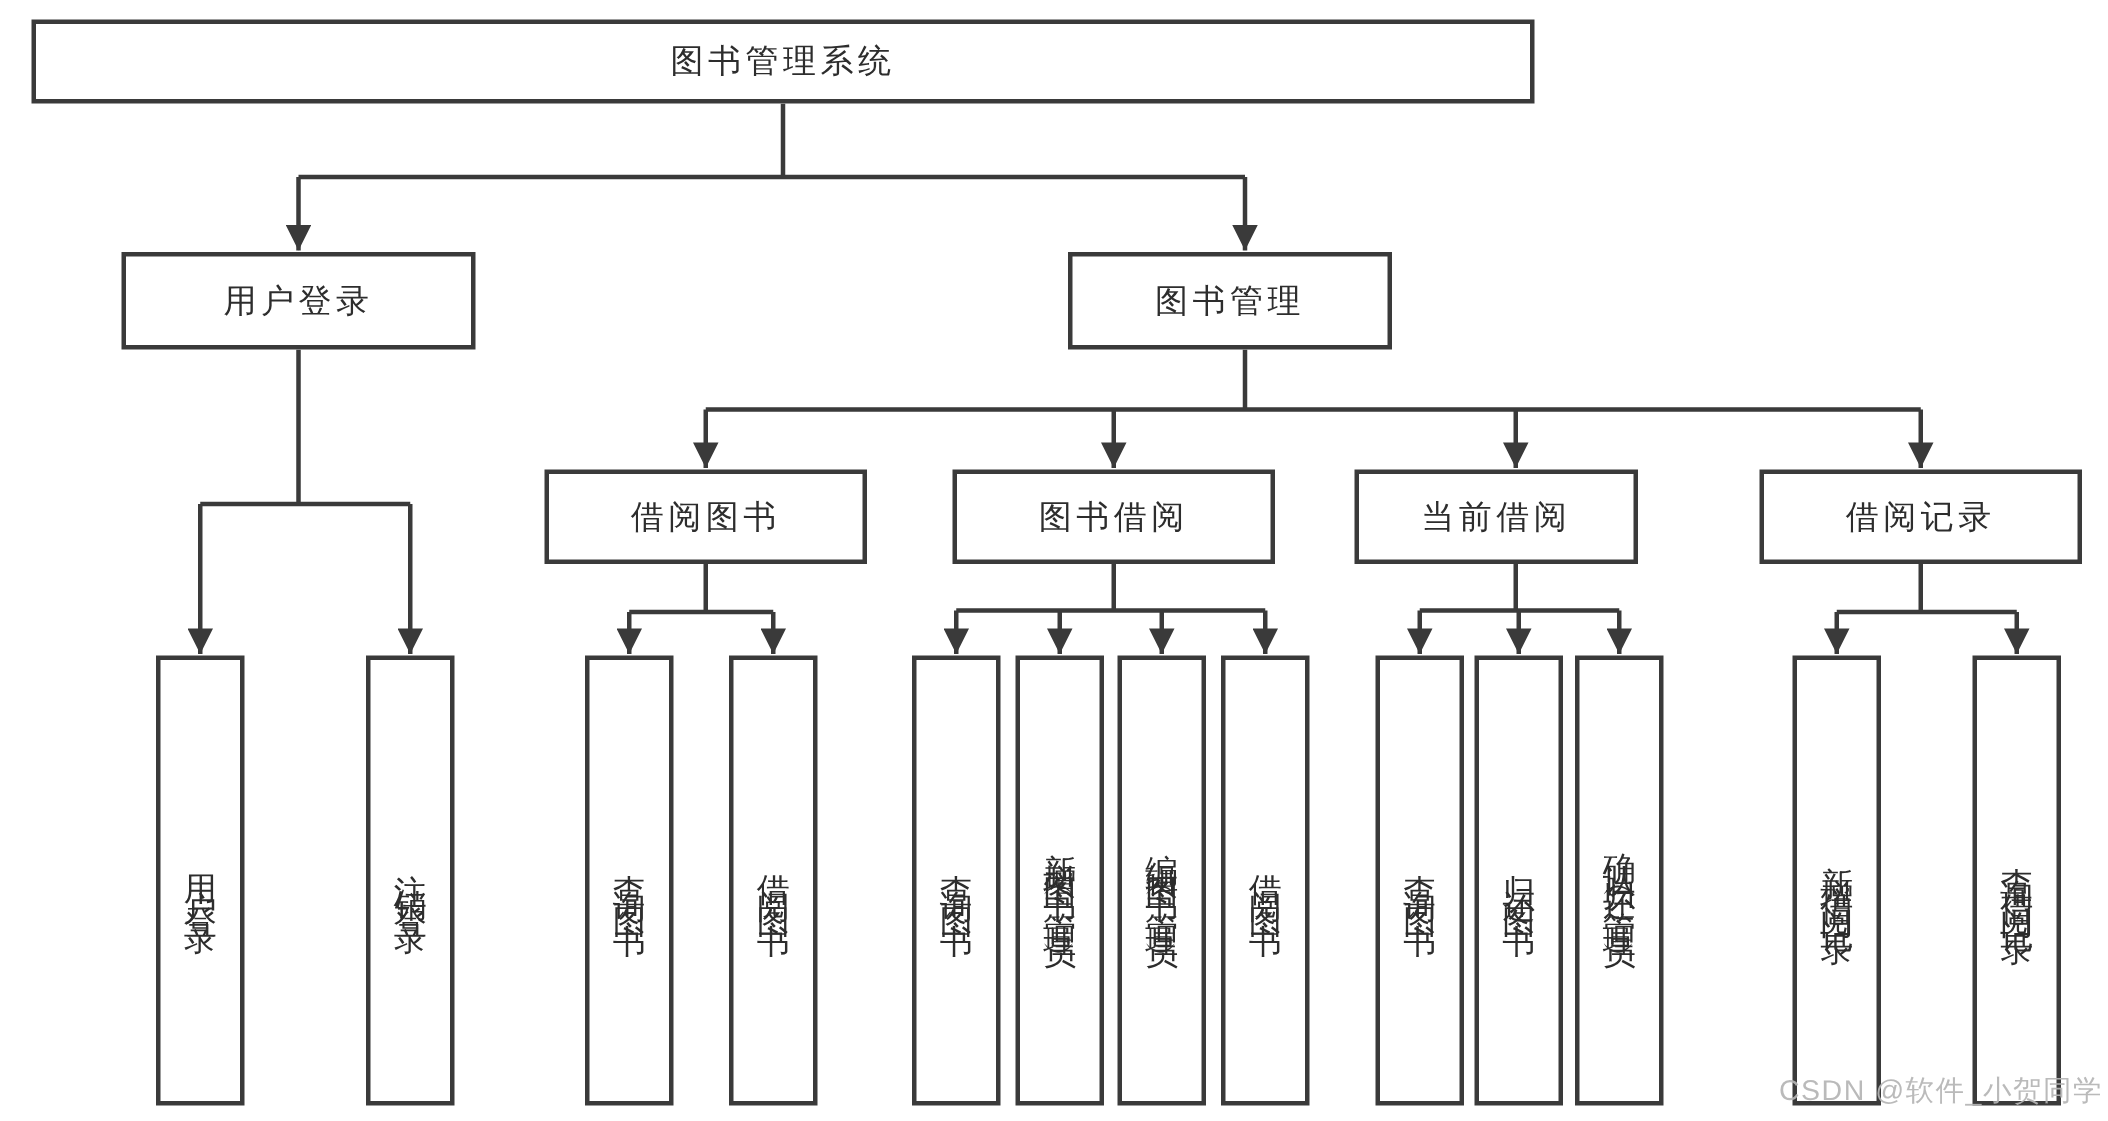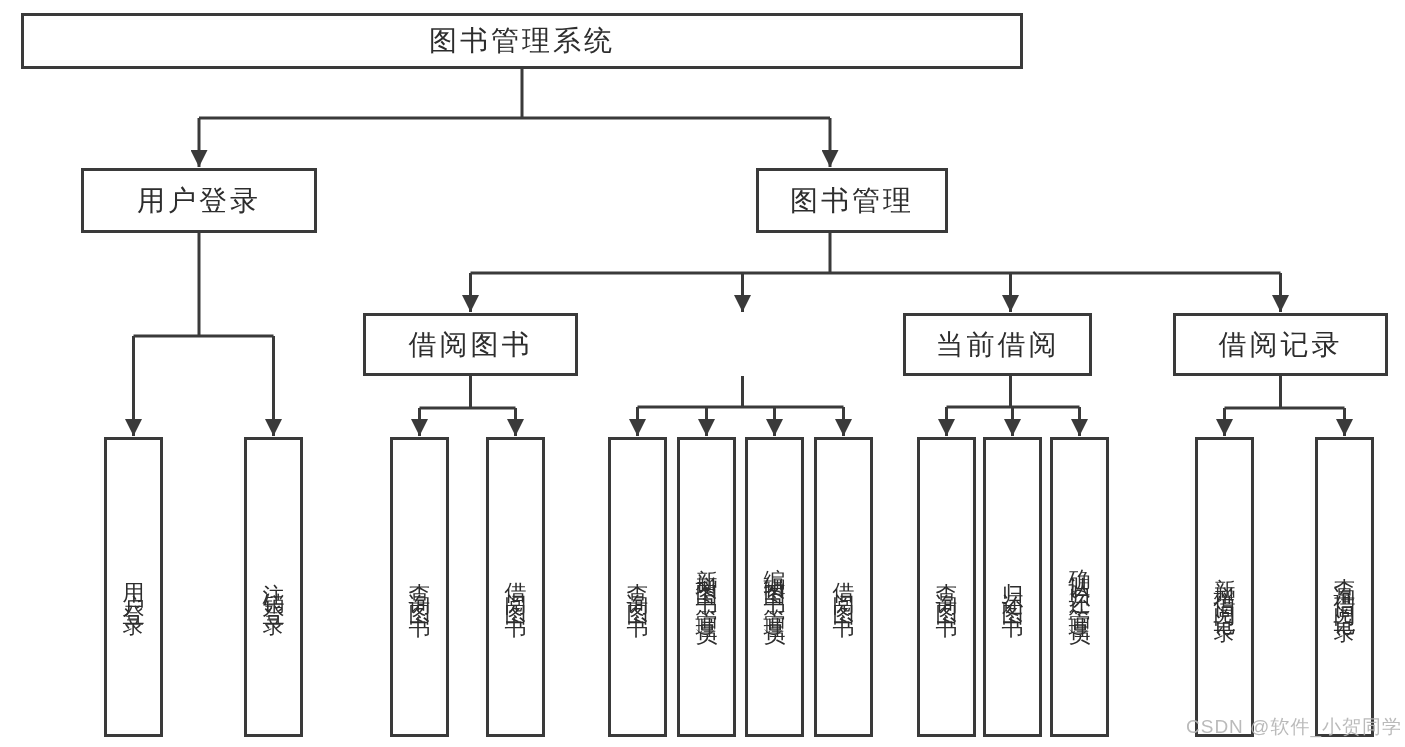--- a/index.html
+++ b/index.html
@@ -7,21 +7,21 @@
     position:relative;width:1405px;height:747px;background:var(--background,#fff);
     font-family:"Liberation Sans",sans-serif;overflow:hidden;
   }
   svg.wires{position:absolute;left:0;top:0;z-index:1;}
   .connector{stroke:var(--line,#3a3a3a);stroke-width:3;fill:none;}
   #arrowhead path{fill:var(--line,#3a3a3a);}
   .box{
     position:absolute;box-sizing:border-box;z-index:2;
     border:3px solid var(--border,#3a3a3a);background:#fff;
     display:flex;align-items:center;justify-content:center;
-    color:var(--text,#2d2d2d);font-size:28px;letter-spacing:3px;
+    color:var(--text,#2d2d2d);font-size:22px;letter-spacing:3px;
     white-space:nowrap;
   }
   .vbox{
     writing-mode:vertical-rl;text-orientation:mixed;
     letter-spacing:11px;font-size:22px;white-space:normal;
   }
   .sp9{letter-spacing:9px;}
   .sp8{letter-spacing:8px;}
   .watermark{
     position:absolute;z-index:3;left:1186px;top:714px;
@@ -68,23 +68,24 @@
     <path class="connector" marker-end="url(#arrowhead)" d="M946.5,407 V436"></path>
     <path class="connector" marker-end="url(#arrowhead)" d="M1012.5,407 V436"></path>
     <path class="connector" marker-end="url(#arrowhead)" d="M1079.5,407 V436"></path>
     <path class="connector" marker-end="url(#arrowhead)" d="M1224.5,408 V436"></path>
     <path class="connector" marker-end="url(#arrowhead)" d="M1344.5,408 V436"></path>
   </svg>
 
   <div class="box" style="left:21px;top:13px;width:1002px;height:56px;">图书管理系统</div>
 
   <div class="box" style="left:81px;top:168px;width:236px;height:65px;">用户登录</div>
-  <div class="box" style="left:712px;top:168px;width:192px;height:65px;margin-left:44px;">图书管理</div>
+  <div class="box" style="left:712px;top:168px;width:216px;height:65px;">图书管理</div>
 
   <div class="box" style="left:363px;top:313px;width:215px;height:63px;">借阅图书</div>
+  <div class="box" style="left:635px;top:313px;width:215px;height:63px;">图书借阅</div>
   <div class="box" style="left:903px;top:313px;width:189px;height:63px;">当前借阅</div>
   <div class="box" style="left:1173px;top:313px;width:215px;height:63px;">借阅记录</div>
 
   <div class="box vbox" style="left:104px;top:437px;width:59px;height:300px;">用户登录</div>
   <div class="box vbox" style="left:244px;top:437px;width:59px;height:300px;">注销登录</div>
 
   <div class="box vbox" style="left:390px;top:437px;width:59px;height:300px;">查询图书</div>
   <div class="box vbox" style="left:486px;top:437px;width:59px;height:300px;">借阅图书</div>
 
   <div class="box vbox" style="left:608px;top:437px;width:59px;height:300px;">查询图书</div>

